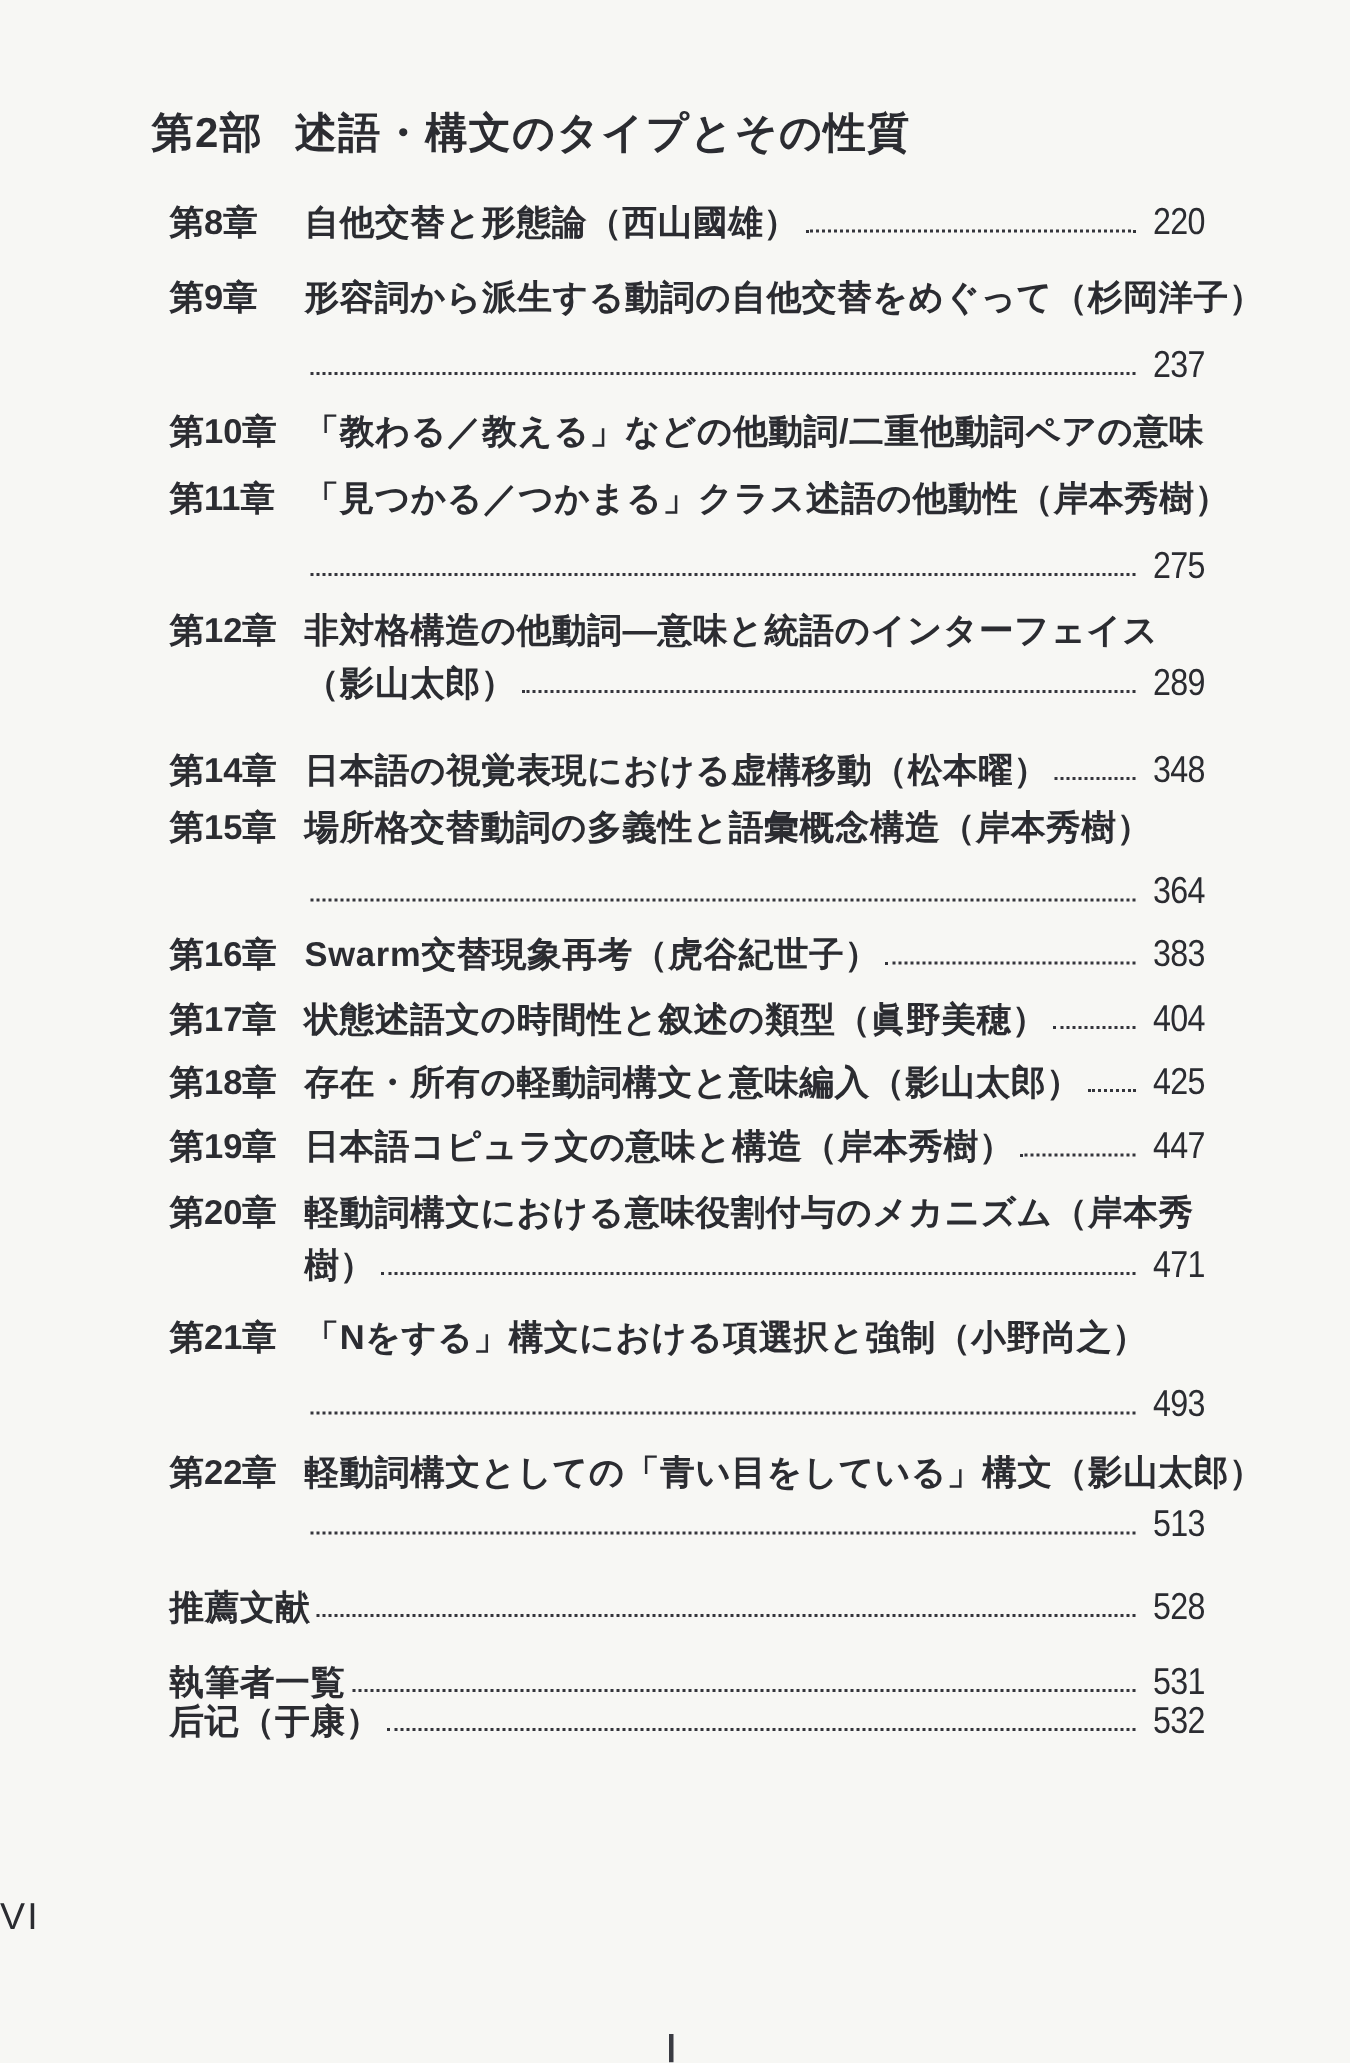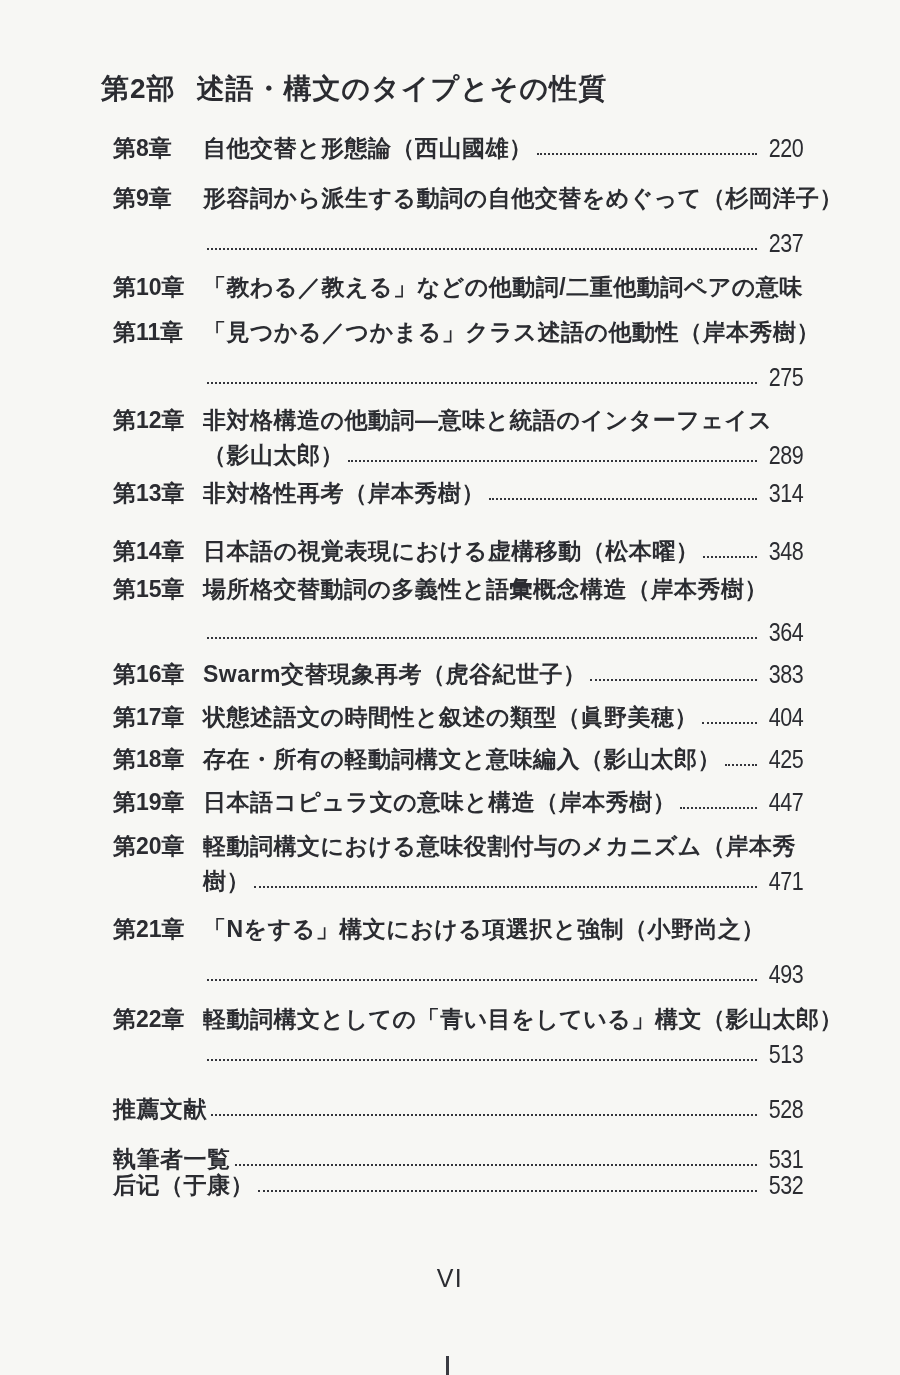--- a/index.html
+++ b/index.html
@@ -49,21 +49,20 @@
     font-size: 25px;
     letter-spacing: -0.5px;
     transform: scaleX(0.86);
     transform-origin: 100% 100%;
   }
   .footer {
     position: absolute;
     top: 1264px;
     left: 0;
     width: 100%;
-    text-align: center;
     font-size: 25px;
     font-weight: 400;
     letter-spacing: 1.5px;
   }
   .artifact {
     position: absolute;
     left: 446px;
     top: 1356px;
     width: 3px;
     height: 19px;
@@ -116,26 +115,20 @@
     <span class="ch">第12章</span>
     <span class="ti">非対格構造の他動詞―意味と統語のインターフェイス</span>
   </div>
   <div class="row" style="margin-top:9px">
     <span class="ch"></span>
     <span class="ti">（影山太郎）</span>
     <span class="dots"></span>
     <span class="pg">289</span>
   </div>
 
-  <div class="row" style="margin-top:12px">
-    <span class="ch">第13章</span>
-    <span class="ti">非対格性再考（岸本秀樹）</span>
-    <span class="dots"></span>
-    <span class="pg">314</span>
-  </div>
 
   <div class="row" style="margin-top:32px">
     <span class="ch">第14章</span>
     <span class="ti">日本語の視覚表現における虚構移動（松本曜）</span>
     <span class="dots"></span>
     <span class="pg">348</span>
   </div>
 
   <div class="row" style="margin-top:12px">
     <span class="ch">第15章</span>

